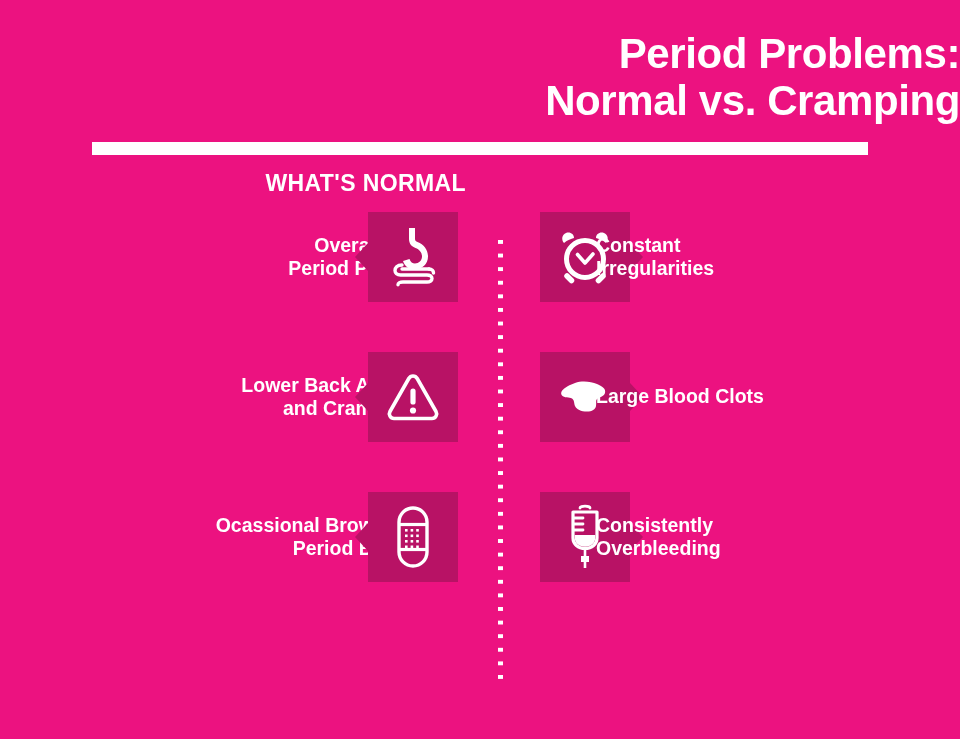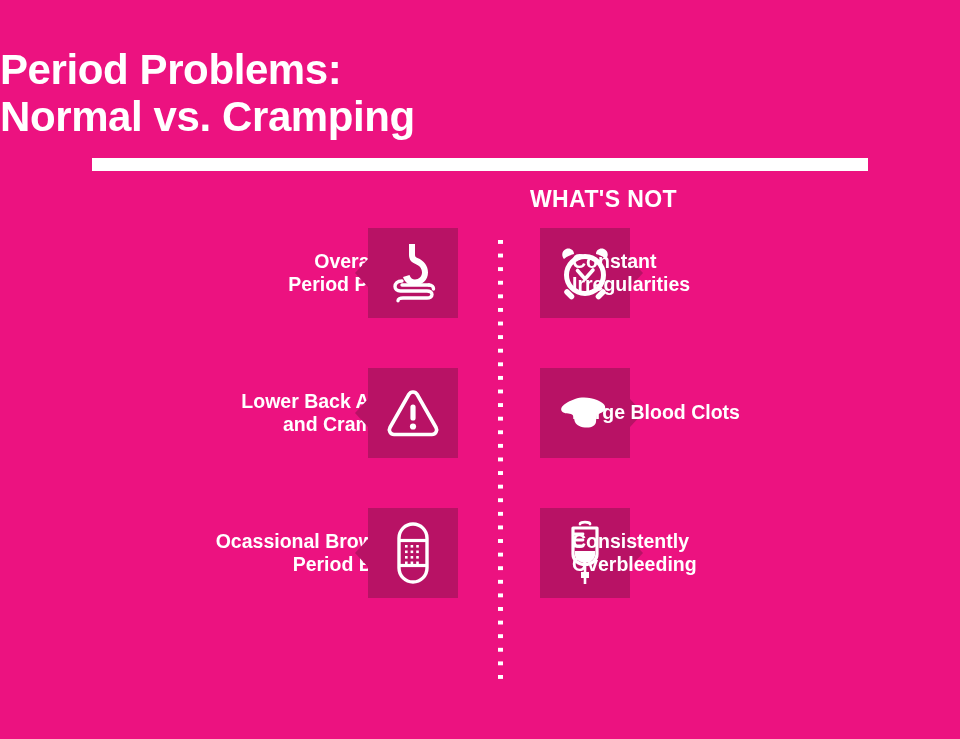--- a/index.html
+++ b/index.html
@@ -13,22 +13,22 @@
 
   body {
     background:#ec1280;
     font-family:"Liberation Sans", sans-serif;
     color:#ffffff;
     position:relative;
   }
 
   
   .header {
-    padding-top:46px;
-    text-align:left;
+    padding-top:30px;
+    text-align:right;
   }
   .title {
     font-size:42px;
     font-weight:bold;
     line-height:1.12;
     letter-spacing:-0.4px;
     color:#ffffff;
   }
   .title .line { display:block; }
 
@@ -88,21 +88,21 @@
 
   
   .side-left, .side-right {
     position:absolute;
     top:0;
     height:90px;
     display:flex;
     align-items:center;
   }
   .side-left  { right:502px; flex-direction:row;          justify-content:flex-end; }
-  .side-right { left:540px;  flex-direction:row;          justify-content:center; }
+  .side-right { left:540px;  flex-direction:row;          justify-content:center;padding-left:24px; }
 
   .label {
     font-size:19.5px;
     font-weight:bold;
     line-height:1.2;
     color:#ffffff;
   }
   .side-left  .label { text-align:right; margin-right:44px; }
   .side-right .label { text-align:left;  margin-left:32px;  }
 
@@ -147,21 +147,21 @@
 
 <div class="header">
   <div class="title">
     <span class="line">Period Problems:</span>
     <span class="line">Normal vs. Cramping</span>
   </div>
   <div class="divider-bar"></div>
 </div>
 
 <div class="col-heads">
-  <div class="col-head right">WHAT'S NOT</div>
+  <div class="col-head left">WHAT'S NORMAL</div>
 </div>
 
 <div class="dotted-divider"></div>
 
 <div class="rows">
 
   <div class="row">
 
     <div class="side-left">
       <div class="label">

